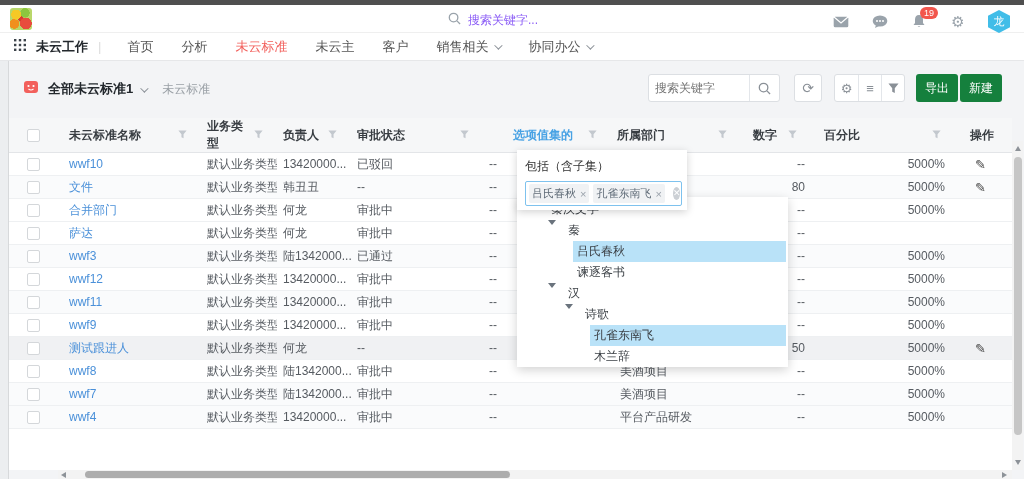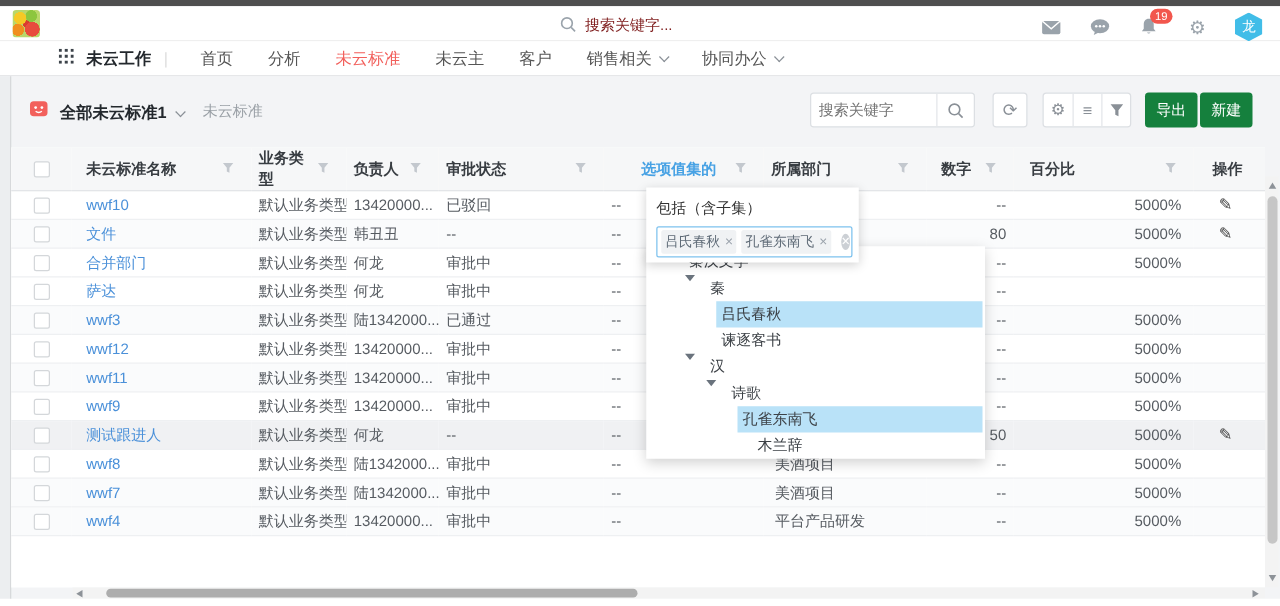--- a/index.html
+++ b/index.html
@@ -12,30 +12,30 @@
   
   .topbar{position:absolute;left:0;top:5px;width:1024px;height:28px;background:#fff;border-bottom:1px solid #efefef;display:flex;align-items:center;}
   .logo{position:absolute;left:10px;top:3px;width:22px;height:22px;border-radius:3px;
     background:
       radial-gradient(circle at 28% 30%,#f5c926 0 22%,transparent 23%),
       radial-gradient(circle at 68% 22%,#8cc63e 0 20%,transparent 21%),
       radial-gradient(circle at 20% 72%,#f08f1e 0 20%,transparent 21%),
       radial-gradient(circle at 72% 70%,#e84c3d 0 26%,transparent 27%),
       radial-gradient(circle at 50% 50%,#d93a30 0 18%,transparent 19%),
       #b9d76a;}
-  .g-search{position:absolute;left:448px;top:7px;display:flex;align-items:center;color:#7f1d1d;font-size:12px;}
+  .g-search{position:absolute;left:448px;top:7px;display:flex;align-items:flex-start;color:#8b5cf6;font-size:12px;}
   .g-search svg{margin-right:7px;}
   .top-icons{position:absolute;right:14px;top:5px;display:flex;align-items:center;gap:21px;}
   .tico{position:relative;width:18px;height:18px;display:flex;align-items:center;justify-content:center;}
   .badge{position:absolute;top:-6px;left:10px;background:#f2564d;color:#fff;font-size:9px;line-height:12px;padding:0 4px;border-radius:7px;}
   .avatar{width:22px;height:23px;background:#41bde8;color:#fff;font-size:11px;display:flex;align-items:center;justify-content:center;
     clip-path:polygon(50% 0,100% 25%,100% 75%,50% 100%,0 75%,0 25%);}
 
   
-  .navbar{position:absolute;left:0;top:33px;width:1024px;height:28px;background:#fff;border-bottom:1px solid #e6e7e9;display:flex;align-items:center;font-size:13px;color:#555;padding-left:33px;}
+  .navbar{position:absolute;left:0;top:33px;width:1024px;height:28px;background:#fff;border-bottom:1px solid #e6e7e9;display:flex;align-items:center;font-size:13px;color:#555;}
   .grid-ic{margin:0 10px 0 14px;}
   .nav-ws{font-weight:bold;color:#23282d;margin-right:10px;}
   .nav-div{color:#ddd;margin-right:12px;}
   .nav-item{margin:0 14px;color:#555;display:flex;align-items:center;cursor:pointer;white-space:nowrap;}
   .nav-item.active{color:#f2605c;}
   .caret-dn{display:inline-block;width:6px;height:6px;border-right:1.5px solid #8a9097;border-bottom:1.5px solid #8a9097;transform:rotate(45deg) translateY(-2px);margin-left:6px;}
 
   
   .left-rail{position:absolute;left:0;top:61px;width:9px;height:424px;background:#eceef0;border-right:1px solid #d7d9db;}
 
@@ -532,17 +532,17 @@
         <span class="tcaret"></span>
         <span class="tlabel">汉</span>
       </div>
       <div class="tree-item" style="padding-left: 48px;">
         <span class="tcaret"></span>
         <span class="tlabel">诗歌</span>
       </div>
       <div class="tree-item" style="padding-left: 73px;">
         <span class="tlabel sel">孔雀东南飞</span>
       </div>
-      <div class="tree-item" style="padding-left: 73px; margin-left: 12px;">
+      <div class="tree-item" style="padding-left: 73px;">
         <span class="tlabel">木兰辞</span>
       </div>
     </div>
 </div>
 
 </body></html>

